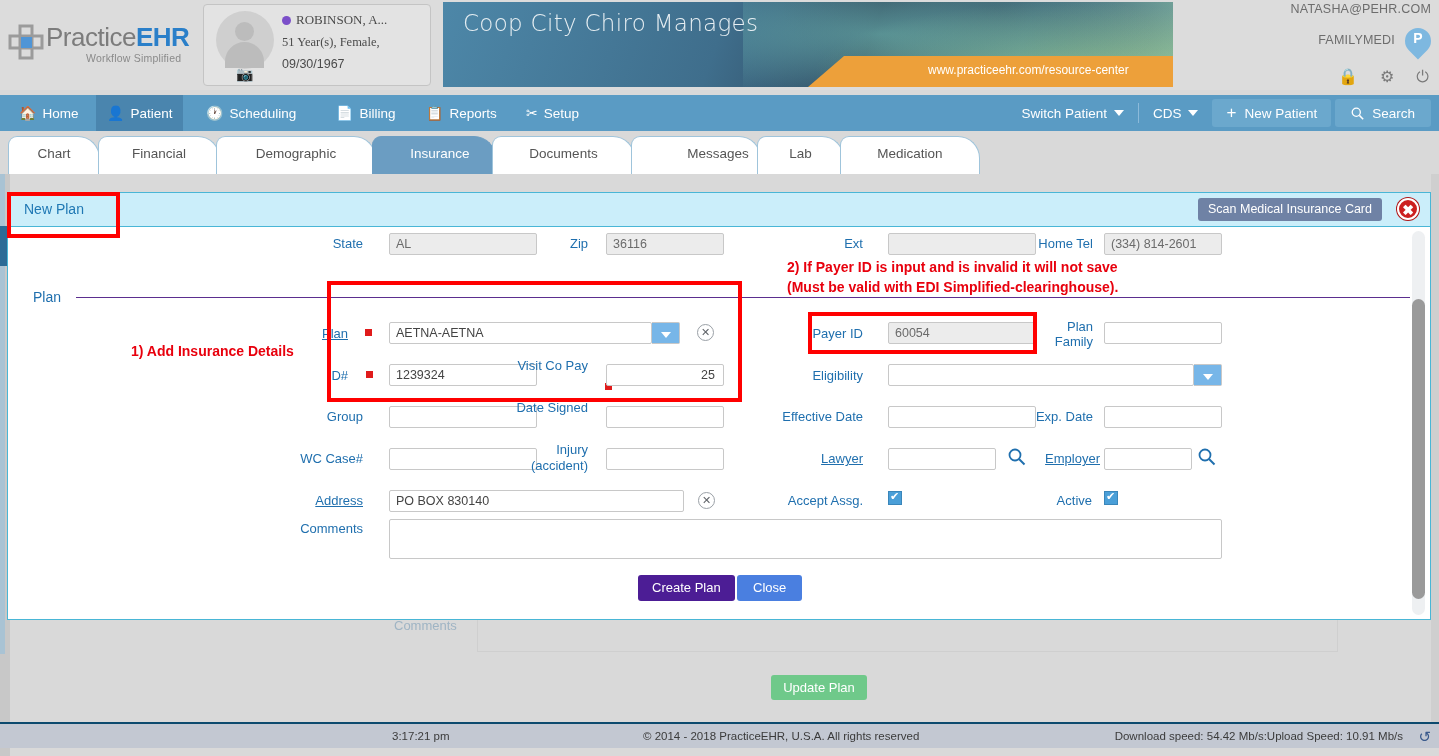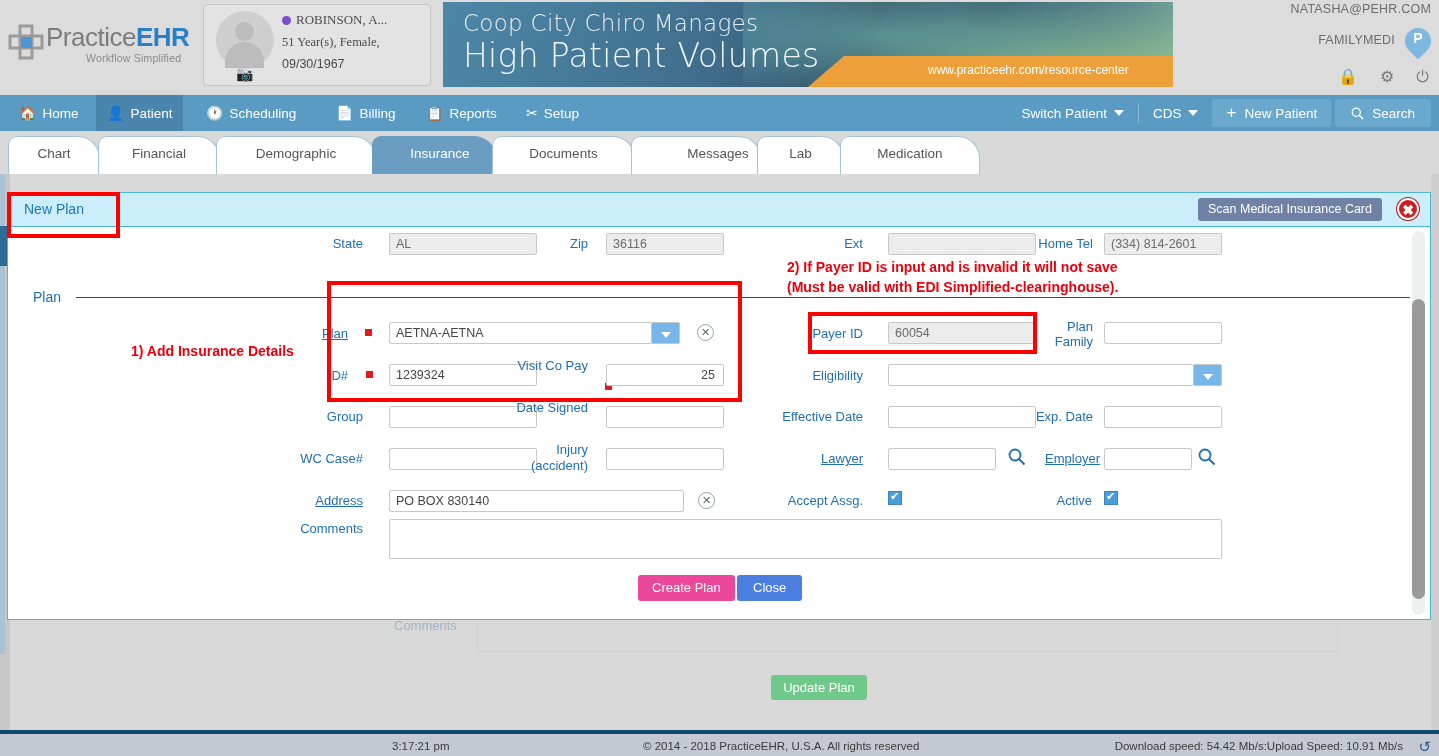--- a/index.html
+++ b/index.html
@@ -268,21 +268,21 @@
   .section-label {
     position: absolute; font-size: 14px; color: #1f6fae;
   }
   .section-rule {
     position: absolute; height: 1px; background: #5b2e8f;
   }
   .comments-box {
     position: absolute; border: 1px solid #c8c8c8; background: #ffffff; border-radius: 2px;
   }
   .btn-create {
-    position: absolute; background: #ec4899; color: #ffffff; font-size: 13px;
+    position: absolute; background: #4c1d95; color: #ffffff; font-size: 13px;
     height: 26px; line-height: 26px; padding: 0 14px; border-radius: 3px; cursor: pointer;
   }
   .btn-close {
     position: absolute; background: #4a7fe0; color: #ffffff; font-size: 13px;
     height: 26px; line-height: 26px; padding: 0 16px; border-radius: 3px; cursor: pointer;
   }
 
   
   .annot-box {
     position: absolute; border: 4px solid #ff0000; pointer-events: none;
@@ -301,22 +301,22 @@
     border: 1px solid #cfcfcf; background: #d9d9d9;
   }
   .btn-update {
     position: absolute; left: 771px; top: 675px; width: 96px; height: 25px;
     background: #6fc98a; color: #ffffff; font-size: 13px; text-align: center;
     line-height: 25px; border-radius: 3px; cursor: pointer;
   }
 
   
   .footer {
-    position: absolute; left: 0; bottom: 0; width: 1439px; height: 26px;
-    background: #c3c8d2; border-top: 4px solid #0c4a6e;
+    position: absolute; left: 0; bottom: 8px; width: 1439px; height: 26px;
+    background: #c3c8d2; border-top: 2px solid #0c4a6e;
   }
   .f-time { position: absolute; left: 392px; top: 6px; font-size: 11.5px; color: #3b3b3b; }
   .f-copy { position: absolute; left: 643px; top: 6px; font-size: 11.5px; color: #3b3b3b; }
   .f-speed { position: absolute; right: 36px; top: 6px; font-size: 11.5px; color: #3b3b3b; }
   .f-refresh { position: absolute; right: 8px; top: 4px; font-size: 15px; color: #3a5a8c; cursor: pointer; }
   .page-scroll-v {
     position: absolute; right: 0; top: 174px; width: 8px; height: 556px; background: #cfcfcf;
   }
 </style>
 </head>
@@ -345,21 +345,20 @@
         <div class="avatar-cam">📷</div>
       </div>
       <div class="pat-dot"></div>
       <div class="pat-name"><span>ROBINSON, A...</span></div>
       <div class="pat-line2">51 Year(s), Female,</div>
       <div class="pat-line3">09/30/1967</div>
     </div>
 
     <div class="banner">
       <div class="banner-l1">Coop City Chiro Manages</div>
-      <div class="banner-l2">High Patient Volumes</div>
       <div class="banner-url-bg"></div>
       <div class="banner-url">www.practiceehr.com/resource-center</div>
     </div>
 
     <div class="tr-email">NATASHA@PEHR.COM</div>
     <div class="tr-org">FAMILYMEDI</div>
     <div class="pin-badge">
       <div class="pin-shape"></div>
       <div class="pin-letter">P</div>
     </div>

